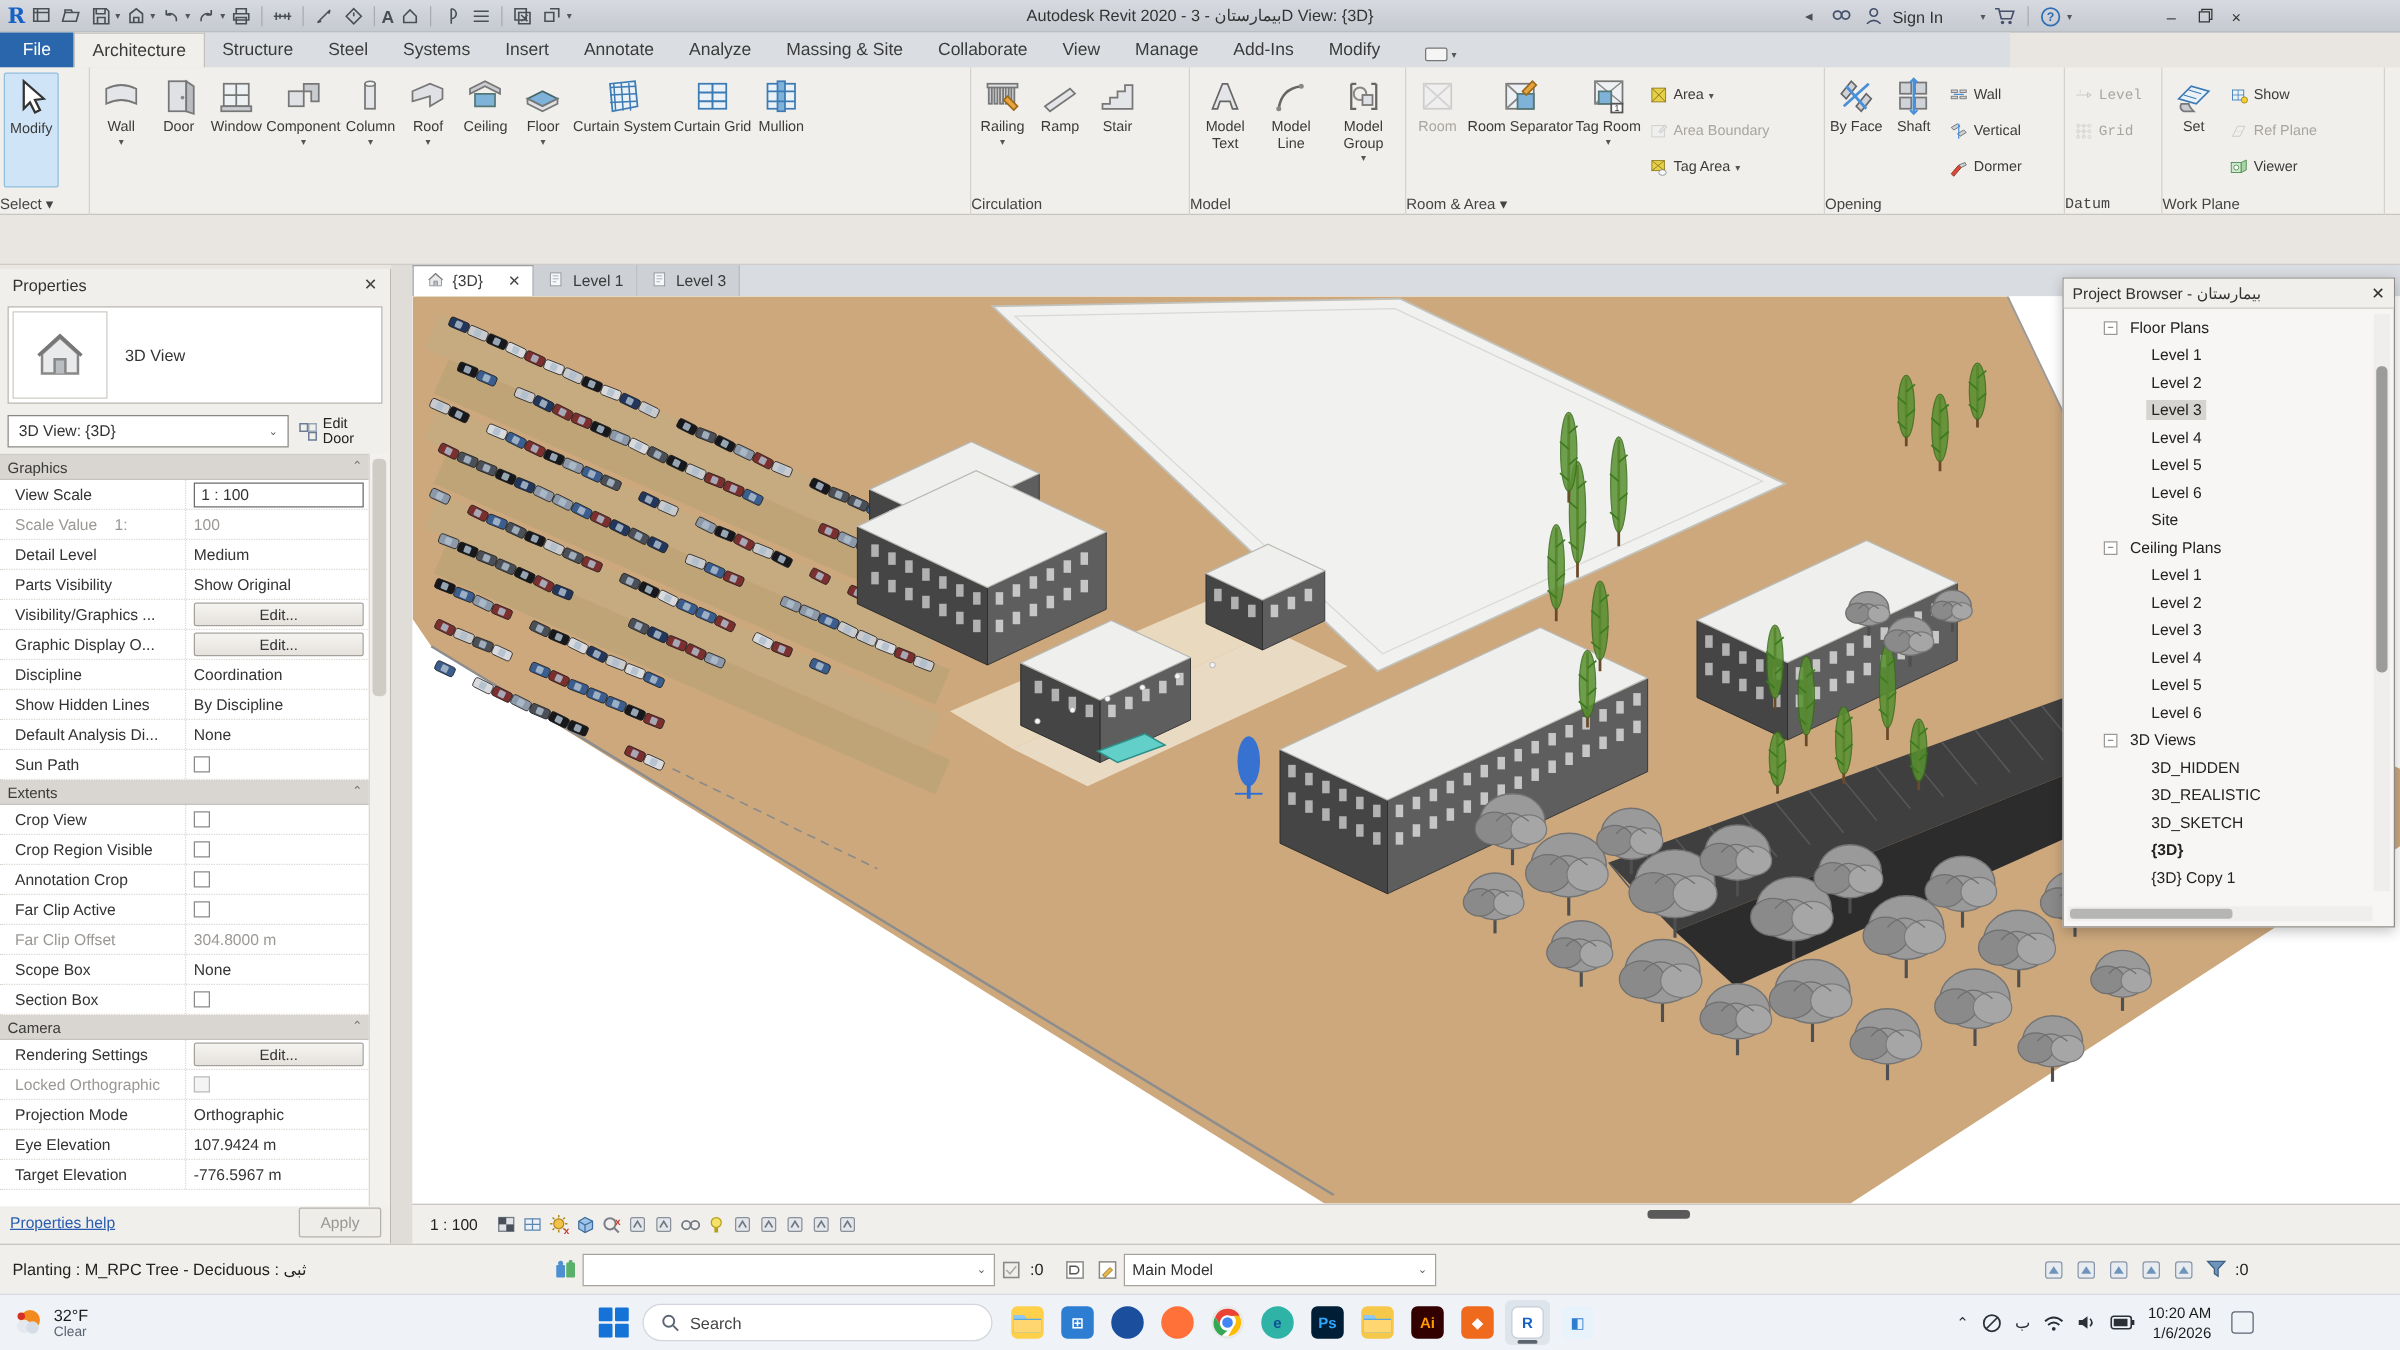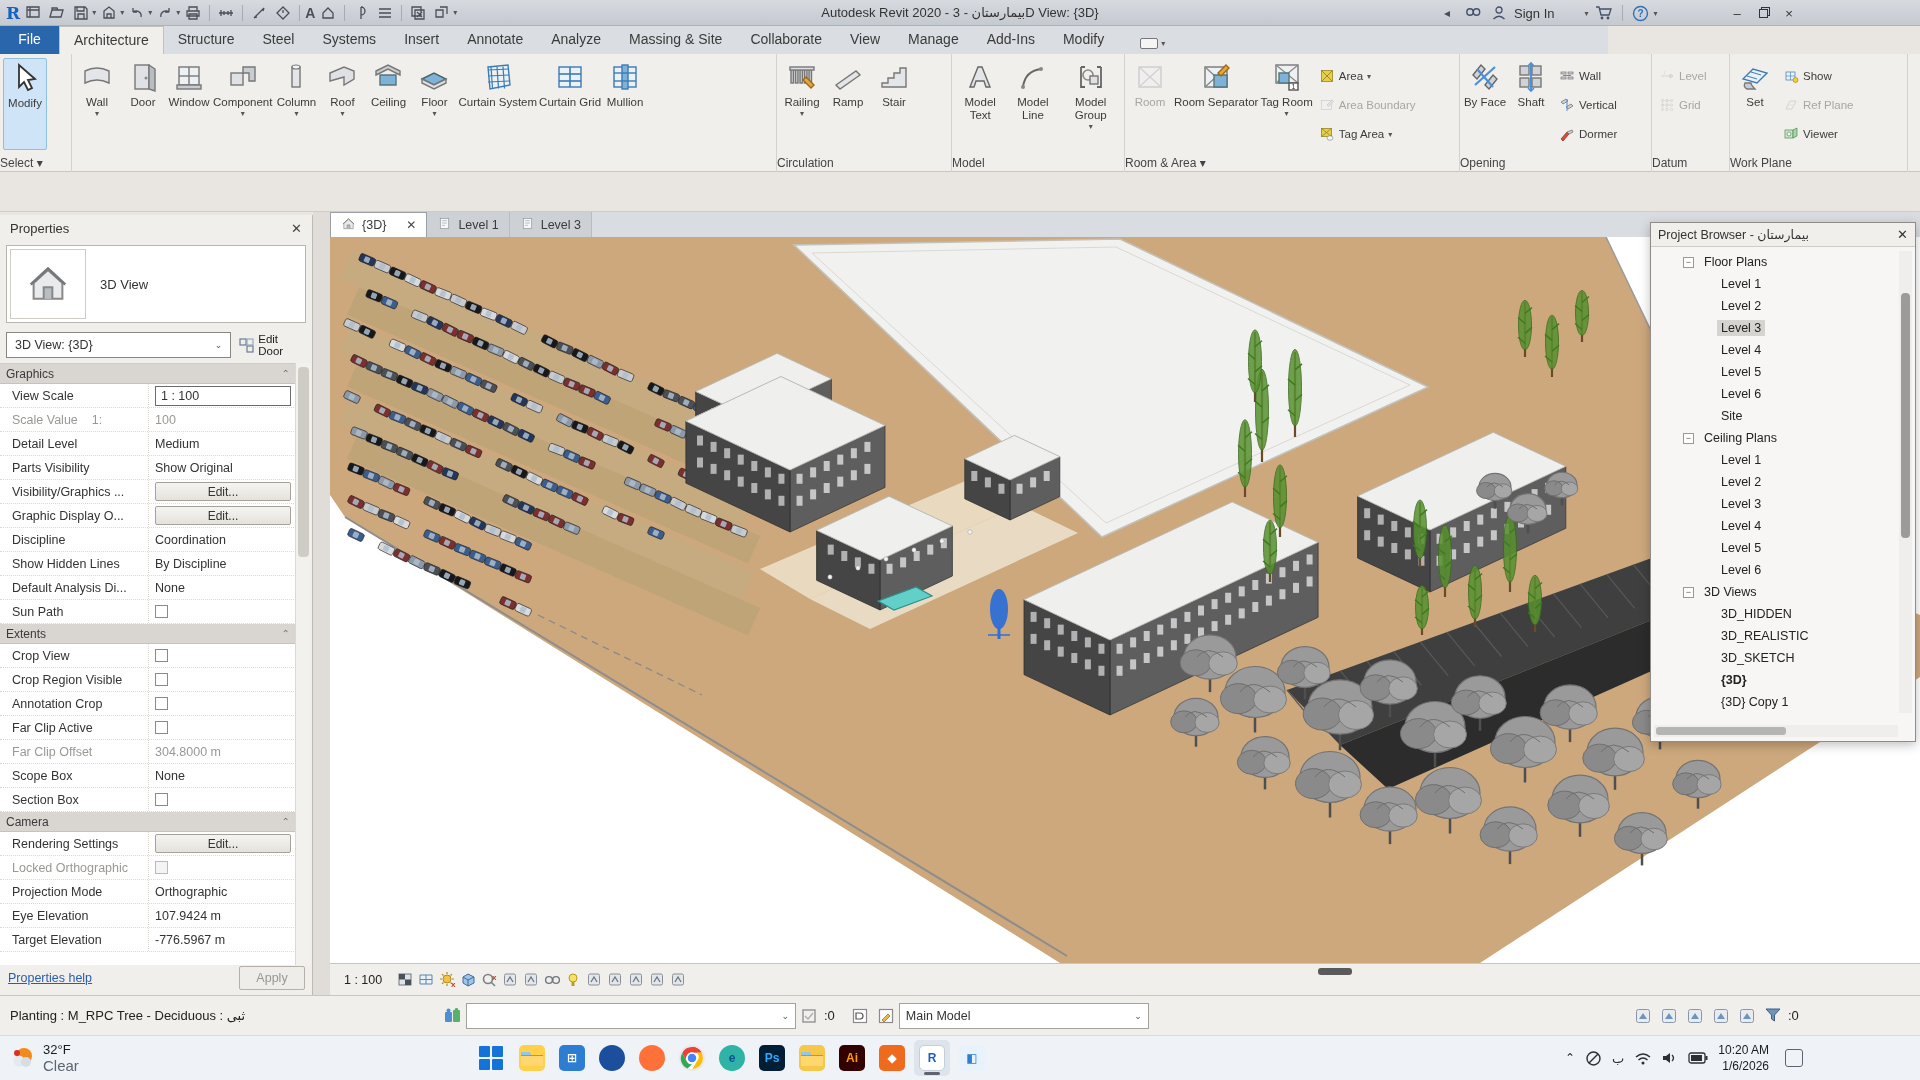--- a/index.html
+++ b/index.html
@@ -117,21 +117,21 @@
   .scombo { height:26px; background:#fff; border:1px solid #a5a29c; display:flex; align-items:center; padding:0 6px; font-size:12.5px; color:#333; }
   .scombo .chev { margin-left:auto; font-size:9px; color:#555; }
   .s-ico { width:18px; height:18px; margin:0 4px; display:flex; align-items:center; justify-content:center; }
   #status-right { position:absolute; left:1630px; display:flex; align-items:center; }
   #filter-count, #mid-count { font-size:13px; color:#222; margin-left:2px; }
 
   
   #taskbar { position:absolute; left:0; top:1035px; width:1920px; height:45px; background:#eff3f8; border-top:1px solid #d8dce2; display:flex; align-items:center; }
   #weather { display:flex; align-items:center; gap:7px; margin-left:10px; width:150px; }
   #weather .wtemp { font-size:13px; color:#1b1b1b; }
-  #weather .wcond { font-size:15px; color:#5b6572; }
+  #weather .wcond { font-size:11px; color:#5b6572; }
   #tb-center { position:absolute; left:478px; display:flex; align-items:center; gap:10px; }
   #start-btn { width:26px; height:26px; display:grid; grid-template-columns:11px 11px; grid-template-rows:11px 11px; gap:2px; padding:1px; }
   #start-btn div { background:#1572d6; border-radius:1px; }
   #search-pill { width:280px; height:30px; background:#fff; border:1px solid #d2d6dc; border-radius:15px; display:flex; align-items:center; gap:8px; padding:0 14px; color:#444; font-size:13px; }
   .tb-app { width:36px; height:36px; border-radius:5px; display:flex; align-items:center; justify-content:center; position:relative; }
   .tb-app.active { background:#dde4ec; }
   .tb-app.active::after { content:""; position:absolute; bottom:1px; left:10px; width:16px; height:3px; background:#5c6470; border-radius:2px; }
   .appico { width:26px; height:26px; border-radius:5px; display:flex; align-items:center; justify-content:center; font-weight:bold; font-size:12px; }
   #tray { position:absolute; left:1565px; display:flex; align-items:center; gap:10px; color:#2b2f36; }
   #clock { text-align:right; font-size:12px; color:#1b1b1b; line-height:1.35; }
@@ -566,21 +566,21 @@
               <svg width="16" height="16" viewBox="0 0 32 32">
                 <path d="M4 26 L16 12 L20 16 L8 30 Z" fill="#d94a3a" stroke="#8a2a1a" stroke-width="1.4"></path>
                 <path d="M16 12 L26 8 L28 12 L20 16 Z" fill="#cfd3d8" stroke="#666" stroke-width="1.4"></path>
               </svg>
               <span>Dormer</span>
             </div>
           </div>
         </div>
         <div class="panel-label">Opening</div>
       </div>
-      <div class="panel" style="left: 1652px; width: 78px;">
+      <div class="panel" style="left: 1652px; width: 78px; font-family: Liberation Mono, monospace;">
         <div class="panel-btns">
           <div class="smallstack">
             <div class="smallbtn dis">
               <svg width="16" height="16" viewBox="0 0 32 32">
                 <path d="M4 16 L22 16" fill="none" stroke="#999" stroke-width="1.6"></path>
                 <path d="M22 12 L28 16 L22 20 Z" fill="#cfd3d8" stroke="#888" stroke-width="1.4"></path>
                 <text x="8" y="12" font-size="8" fill="#999">1</text>
               </svg>
               <span>Level</span>
             </div>
@@ -2125,20 +2125,27 @@
         <div class="wcond">Clear</div>
       </div>
     </div>
     <div id="tb-center">
       <div id="start-btn">
           <div></div>
           <div></div>
           <div></div>
           <div></div>
         </div>
+      <div id="search-pill">
+        <svg width="15" height="15">
+            <circle cx="6" cy="6" r="4.4" fill="none" stroke="#5b6572" stroke-width="1.5"></circle>
+            <line x1="9.5" y1="9.5" x2="13.5" y2="13.5" stroke="#5b6572" stroke-width="1.5"></line>
+          </svg>
+        <span>Search</span>
+      </div>
       <span id="tb-apps" style="display:flex;gap:4px">
           <div class="tb-app">
             <div class="appico" style="background: rgb(255, 208, 74); color: rgb(255, 255, 255);">
               <svg width="24" height="20">
                 <path d="M1 4 h8 l2 3 h12 v11 h-22 z" fill="#5ba7e0"></path>
                 <path d="M1 4 h8 l2 3 h-10 z" fill="#8ec7ef"></path>
                 <path d="M1 8 h22 v10 h-22 z" fill="#ffd670"></path>
               </svg>
             </div>
           </div>

